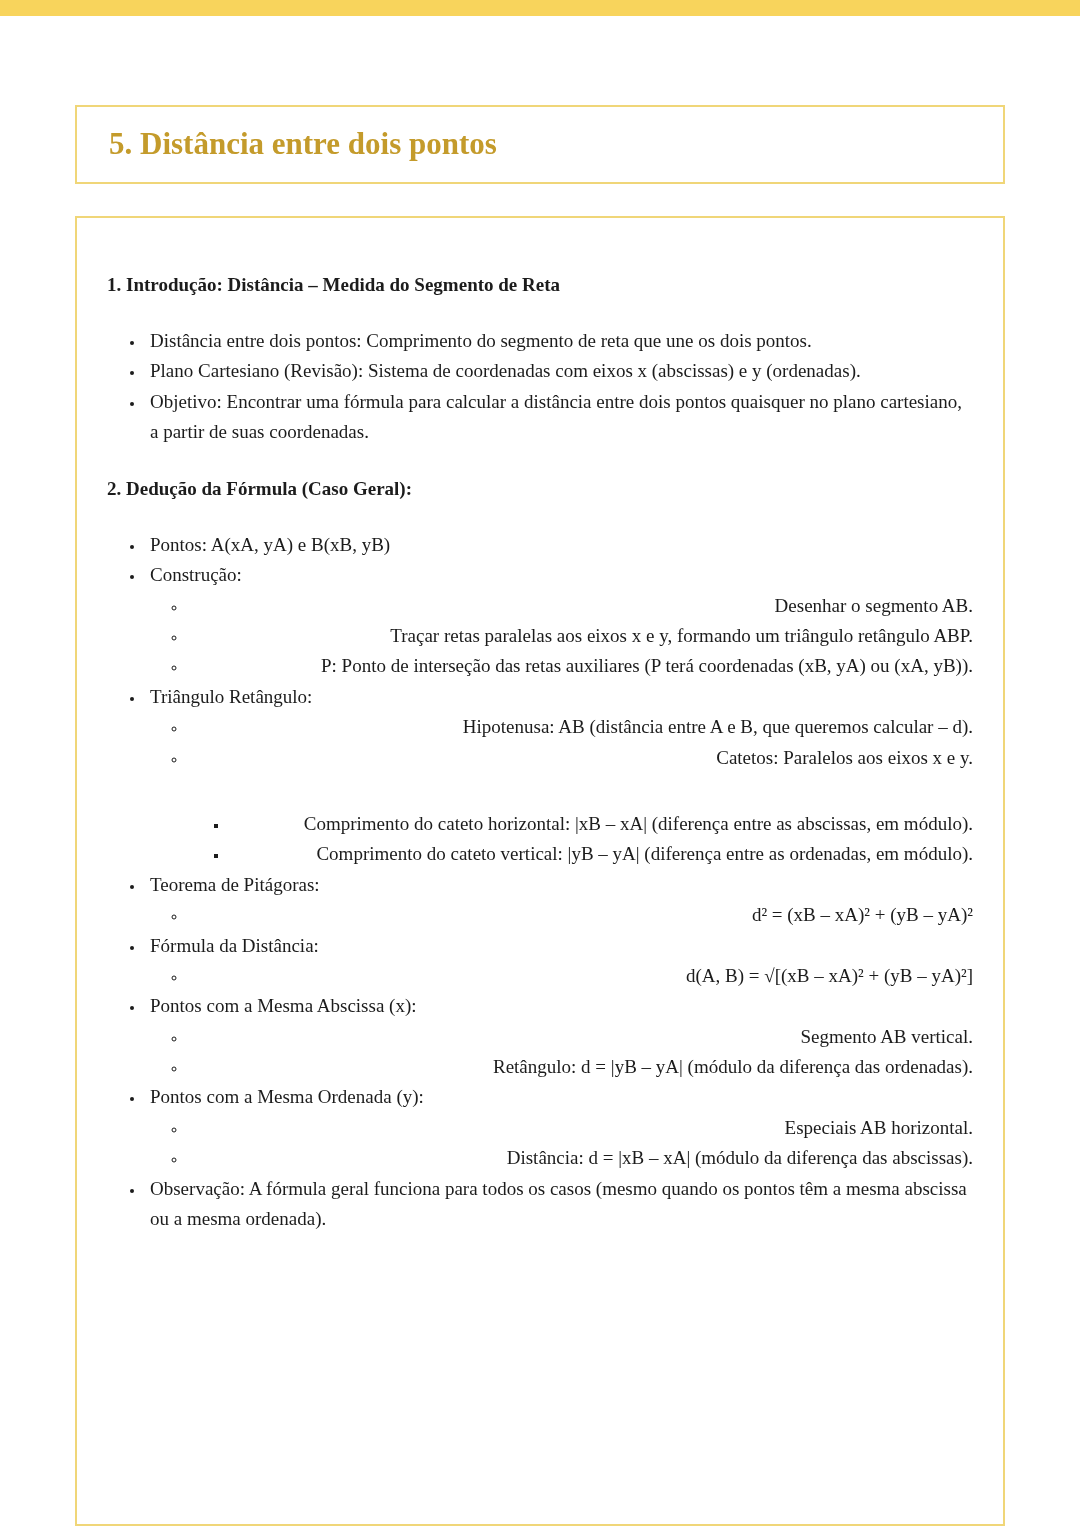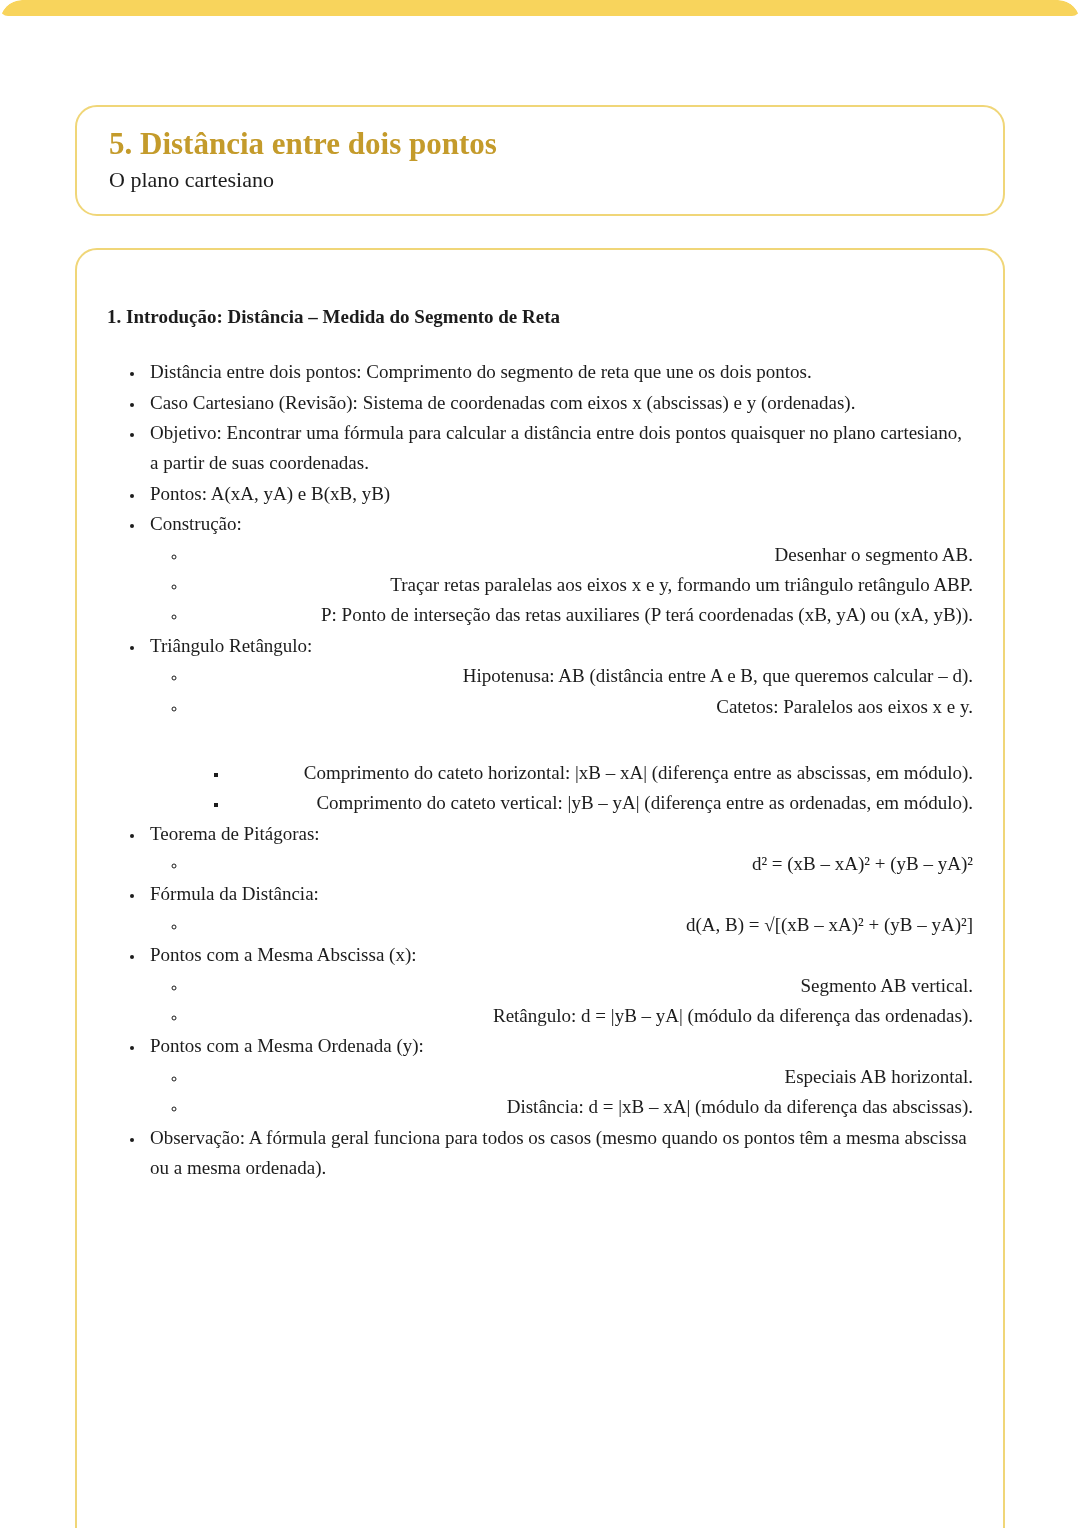--- a/index.html
+++ b/index.html
@@ -1,15 +1,15 @@
 <!DOCTYPE html>
 <html><head>
 <meta charset="utf-8">
 <style>
-  * { margin: 0; padding: 0; box-sizing: border-box; border-radius: 22px; }
+  * { margin: 0; padding: 0; box-sizing: border-box; }
   html, body { background: #ffffff; }
   body {
     width: 1080px;
     height: 1528px;
     overflow: hidden;
     font-family: "Liberation Serif", "DejaVu Serif", serif;
     color: #1c1c1c;
   }
   .page {
     position: relative;
@@ -72,31 +72,31 @@
 </style>
 </head>
 <body>
 
 <div class="page">
 
   <div class="top-bar"></div>
 
   <div class="header-box">
     <h1 class="page-title">5. Distância entre dois pontos</h1>
-    <div class="page-subtitle">O plano cartesiano</div>
   </div>
 
   <div class="content-box">
     <div id="sections">
         <div class="section-heading">1. Introdução: Distância – Medida do Segmento de Reta</div>
         <ul class="list lvl1">
           <li>Distância entre dois pontos: Comprimento do segmento de reta que une os dois pontos.</li>
-          <li>Caso Cartesiano (Revisão): Sistema de coordenadas com eixos x (abscissas) e y (ordenadas).</li>
+          <li>Plano Cartesiano (Revisão): Sistema de coordenadas com eixos x (abscissas) e y (ordenadas).</li>
           <li>Objetivo: Encontrar uma fórmula para calcular a distância entre dois pontos quaisquer no plano cartesiano, a partir de suas coordenadas.</li>
         </ul>
+        <div class="section-heading">2. Dedução da Fórmula (Caso Geral):</div>
         <ul class="list lvl1">
           <li>Pontos: A(xA, yA) e B(xB, yB)</li>
           <li>Construção:<ul class="list lvl2">
               <li>Desenhar o segmento AB.</li>
               <li>Traçar retas paralelas aos eixos x e y, formando um triângulo retângulo ABP.</li>
               <li>P: Ponto de interseção das retas auxiliares (P terá coordenadas (xB, yA) ou (xA, yB)).</li>
             </ul></li>
           <li>Triângulo Retângulo:<ul class="list lvl2">
               <li>Hipotenusa: AB (distância entre A e B, que queremos calcular – d).</li>
               <li>Catetos: Paralelos aos eixos x e y.<ul class="list lvl3">

